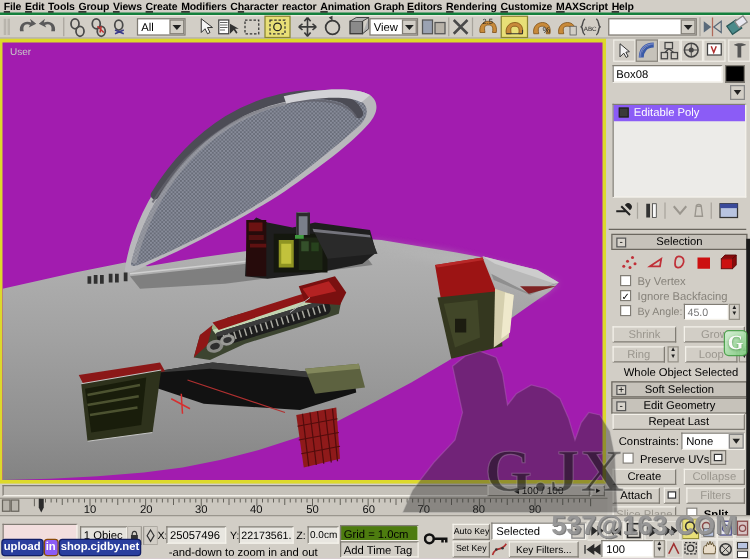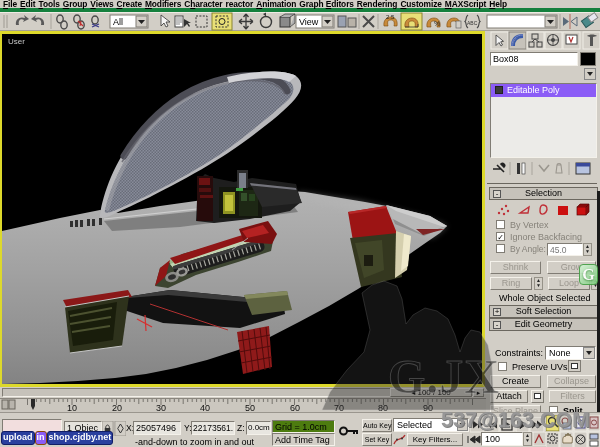--- a/index.html
+++ b/index.html
@@ -1,26 +1,26 @@
 <!DOCTYPE html>
 <html><head><meta charset="utf-8"><style>
 *{margin:0;padding:0;box-sizing:border-box}
 body{width:600px;height:447px;overflow:hidden;font-family:"Liberation Sans",sans-serif}
 #root{position:relative;width:600px;height:447px;background:#d2cec6;overflow:hidden}
 .abs{position:absolute}
 
 #menubar{position:absolute;left:0;top:0;width:600px;height:12px;background:#d2cec6;
- font-size:8.4px;font-weight:bold;letter-spacing:-0.1px;color:#000;display:flex;align-items:center;border-bottom:4px solid #15803d}
+ font-size:8.4px;font-weight:bold;letter-spacing:-0.1px;color:#000;display:flex;align-items:center;border-bottom:2px solid #15803d}
 #menubar span{margin-left:3px;white-space:nowrap}
 #menubar span u{text-decoration:underline}
 
 #toolbar{position:absolute;left:0;top:12px;width:600px;height:19px}
 
 #vpborder{position:absolute;left:0;top:31px;width:485px;height:356px;background:#ddd92b}
-#viewport{position:absolute;left:2px;top:34px;width:480px;height:350px;background:#000000;overflow:hidden}
+#viewport{position:absolute;left:2px;top:34px;width:480px;height:350px;background:#a21caf;overflow:hidden}
 #vplabel{position:absolute;left:6px;top:3px;font-size:8px;color:#c8c8c8}
 
 #cmdpanel{position:absolute;left:485px;top:31px;width:115px;height:381px;background:#d2cec6;font-size:9px}
 .btn{position:absolute;background:#d2cec6;border:1px solid;border-color:#f4f1ea #807c74 #807c74 #f4f1ea;
  font-size:9px;text-align:center;color:#000;line-height:11px}
 .btn.dis{color:#9a968e}
 .sunk{position:absolute;background:#fff;border:1px solid;border-color:#807c74 #f4f1ea #f4f1ea #807c74;font-size:9px;color:#000}
 .rollout{position:absolute;background:#c6c2ba;border:1px solid #6b675f;text-align:center;font-size:9px;line-height:11px;color:#000}
 .rollout .pm{position:absolute;left:3px;top:2px;width:8px;height:8px;background:#d8d4cc;border:1px solid #555;
  font-size:8px;line-height:6px;text-align:center}
@@ -355,20 +355,21 @@
     <div class="spin" style="left:98px;top:212px;height:13px">▲<br>▼</div>
     <div class="btn dis" style="left:5px;top:230px;width:51px;height:13px">Shrink</div>
     <div class="btn dis" style="left:62px;top:230px;width:49px;height:13px">Grow</div>
     <div class="btn dis" style="left:5px;top:246px;width:42px;height:13px">Ring</div>
     <div class="spin" style="left:49px;top:246px;height:13px">▲<br>▼</div>
     <div class="btn dis" style="left:63px;top:246px;width:42px;height:13px">Loop</div>
     <div class="spin" style="left:106px;top:246px;height:13px">▲<br>▼</div>
     <div class="lbl" style="left:14px;top:262px">Whole Object Selected</div>
     <div class="rollout" style="left:4px;top:274px;width:109px;height:13px"><span class="pm">+</span>Soft Selection</div>
     <div class="rollout" style="left:4px;top:287px;width:109px;height:13px"><span class="pm">-</span>Edit Geometry</div>
+    <div class="btn" style="left:5px;top:300px;width:106px;height:13px">Repeat Last</div>
     <div class="lbl" style="left:10px;top:317px">Constraints:</div>
     <div class="sunk" style="left:60px;top:315px;width:51px;height:14px;padding:1px 3px">None</div>
     <div class="abs" style="left:98px;top:316px;width:12px;height:12px;background:#d2cec6;border:1px solid #888"><svg width="10" height="10">
           <path d="M2,3 L8,3 L5,7 Z" fill="#222"></path>
         </svg></div>
     <div class="cb" style="left:13px;top:331px"></div>
       <div class="lbl" style="left:27px;top:331px">Preserve UVs</div>
     <div class="abs" style="left:83px;top:329px;width:13px;height:12px;background:#d2cec6;border:1px solid #807c74">
         <div style="width:7px;height:6px;border:1px solid #333;background:#fff;margin:2px auto 0"></div>
       </div>

